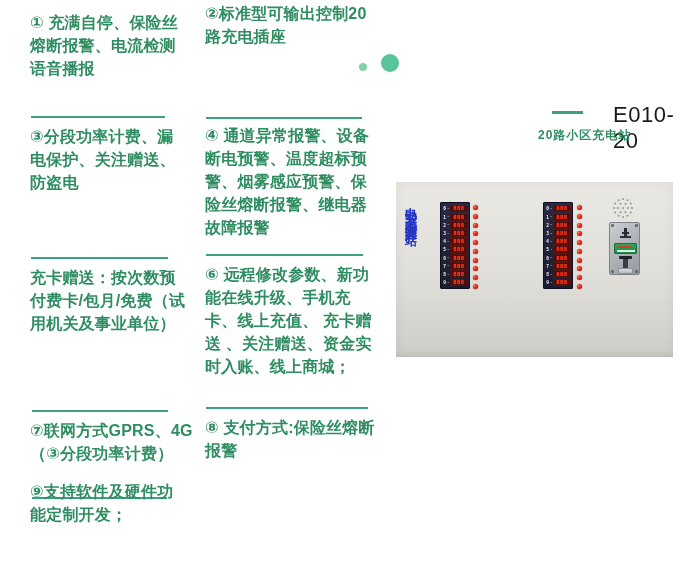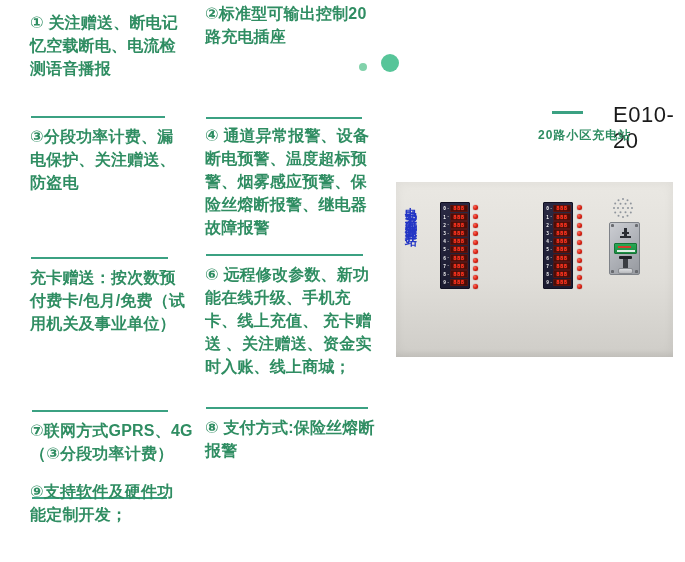--- a/index.html
+++ b/index.html
@@ -99,21 +99,21 @@
     background:#1c0908;border:2px solid #7c2c24;color:#ff2f1f;
     font:700 15px "DejaVu Sans Mono",monospace;line-height:20px;text-align:center;
     letter-spacing:2px;text-shadow:0 0 3px #ff5030;
   }
   .reader-smudge{position:absolute;left:15px;top:19px;width:26px;height:3px;background:rgba(255,255,255,.35);border-radius:1px;}
   .reader-art{position:absolute;left:0;top:24px;width:56px;height:22px;}
 </style>
 </head>
 <body>
 
-<div class="feat" style="left:30px;top:11px;width:155px">① 关注赠送、断电记忆空载断电、电流检测语音播报</div>
+<div class="feat" style="left:30px;top:11px;width:155px">① 充满自停、保险丝熔断报警、电流检测语音播报</div>
 <div class="divider" style="left:31px;top:116px;width:134px"></div>
 <div class="feat" style="left:30px;top:125px;width:158px">③分段功率计费、漏电保护、关注赠送、防盗电</div>
 <div class="divider" style="left:31px;top:257px;width:137px"></div>
 <div class="feat" style="left:30px;top:266px;width:160px">充卡赠送：按次数预付费卡/包月/免费（试用机关及事业单位）</div>
 <div class="divider" style="left:32px;top:410px;width:136px"></div>
 <div class="feat" style="left:30px;top:419px;width:165px">⑦联网方式GPRS、4G（③分段功率计费）</div>
 <div class="divider" style="left:32px;top:497px;width:135px"></div>
 <div class="feat" style="left:30px;top:480px;width:158px">⑨支持软件及硬件功能定制开发；</div>
 
 <div class="feat" style="left:205px;top:2px;width:172px">②标准型可输出控制20路充电插座</div>

